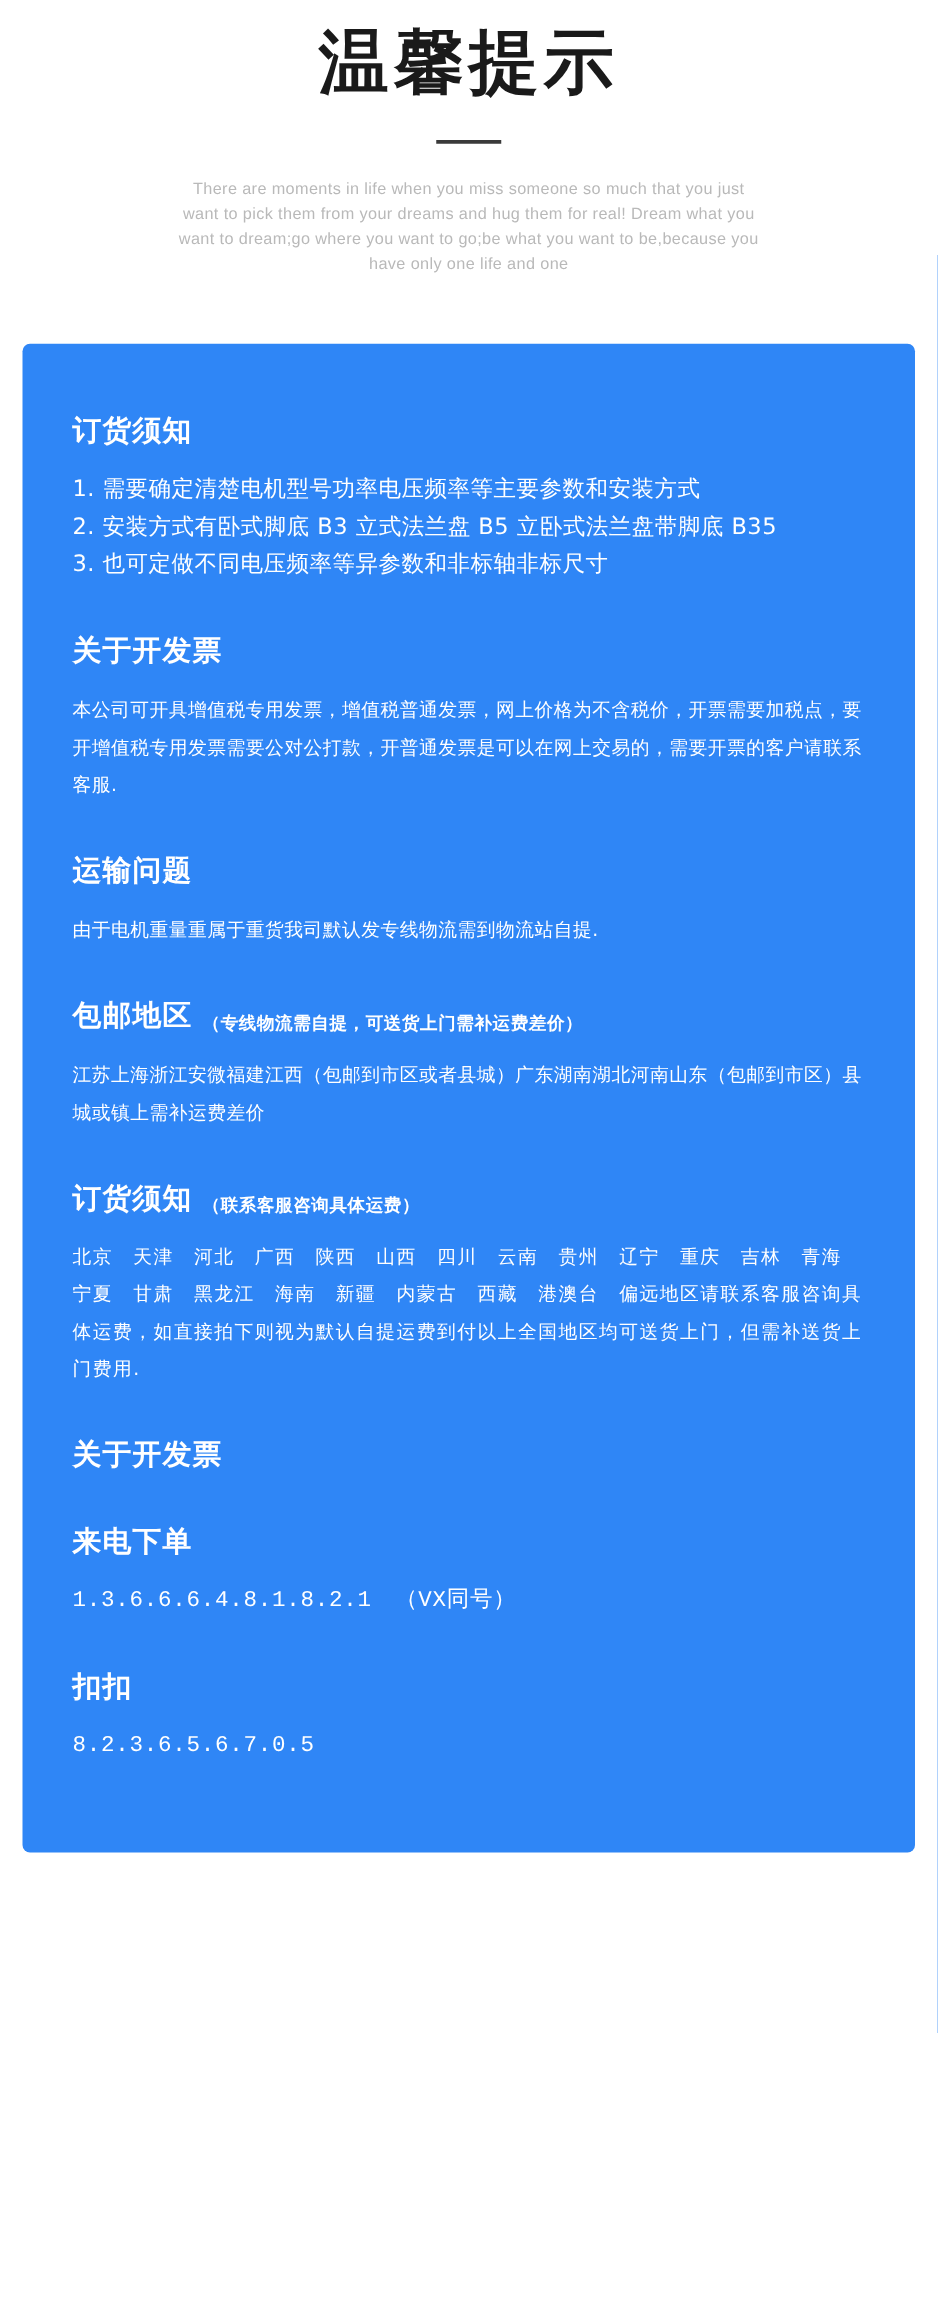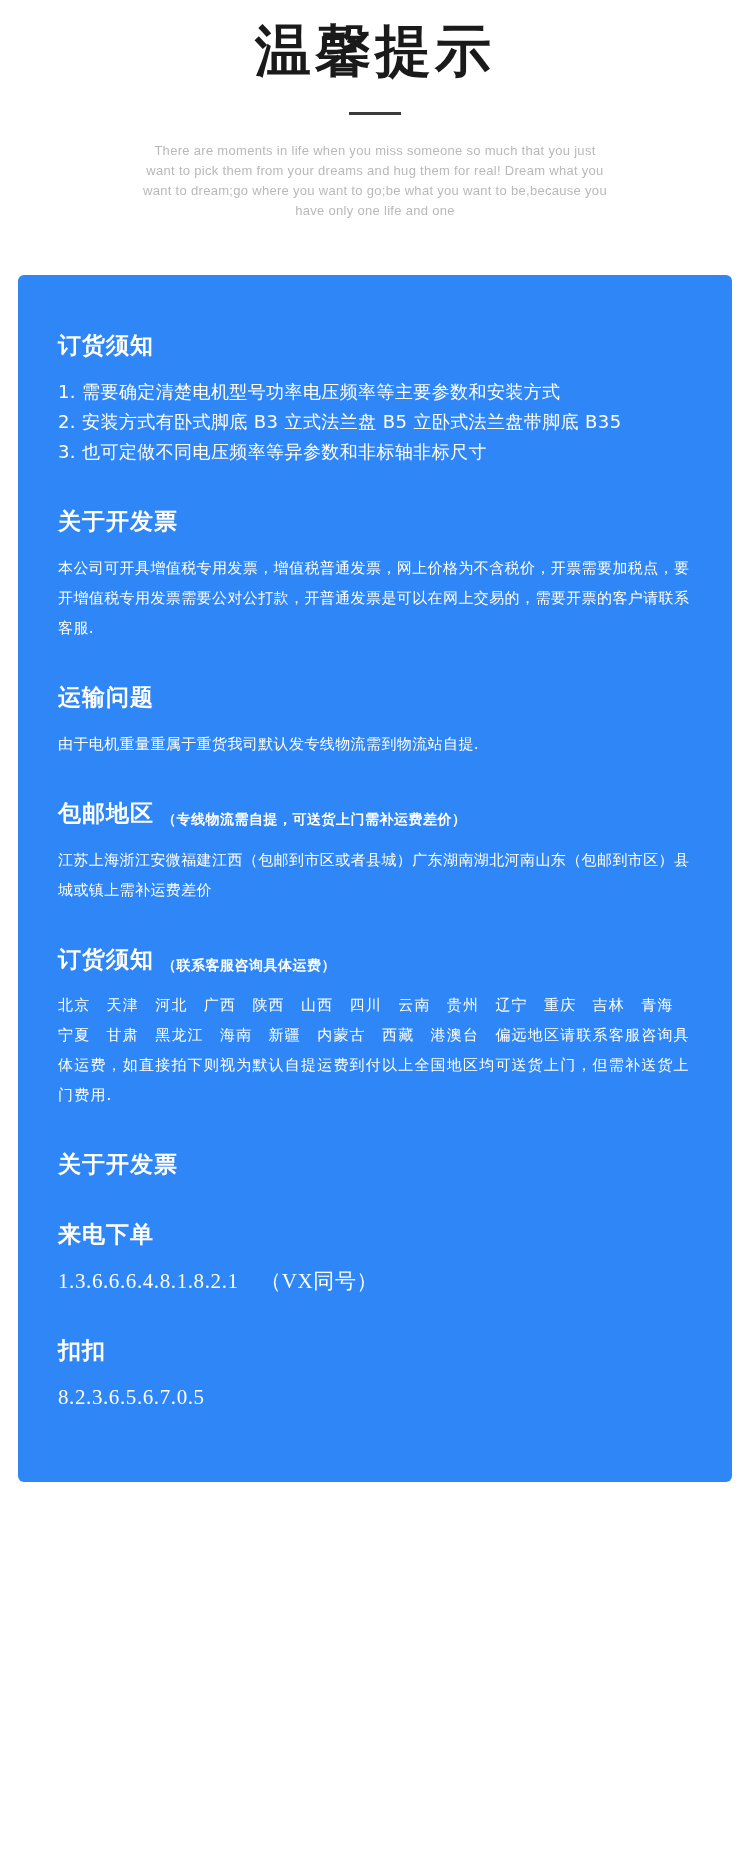--- a/index.html
+++ b/index.html
@@ -102,22 +102,22 @@
     font-family: "DejaVu Sans", sans-serif;
     font-size: 18px;
     line-height: 30px;
     color: #ffffff;
     letter-spacing: 0.4px;
   }
   .spaced {
     letter-spacing: 1.2px;
   }
   .mono-num {
-    font-family: Liberation Serif, serif;
-    font-size: 21px;
+    font-family: Liberation Mono, monospace;
+    font-size: 18px;
     letter-spacing: 0.6px;
   }
   .gap-top {
     margin-top: 40px;
   }
 </style>
 </head>
 <body>
 
 <div class="page">

